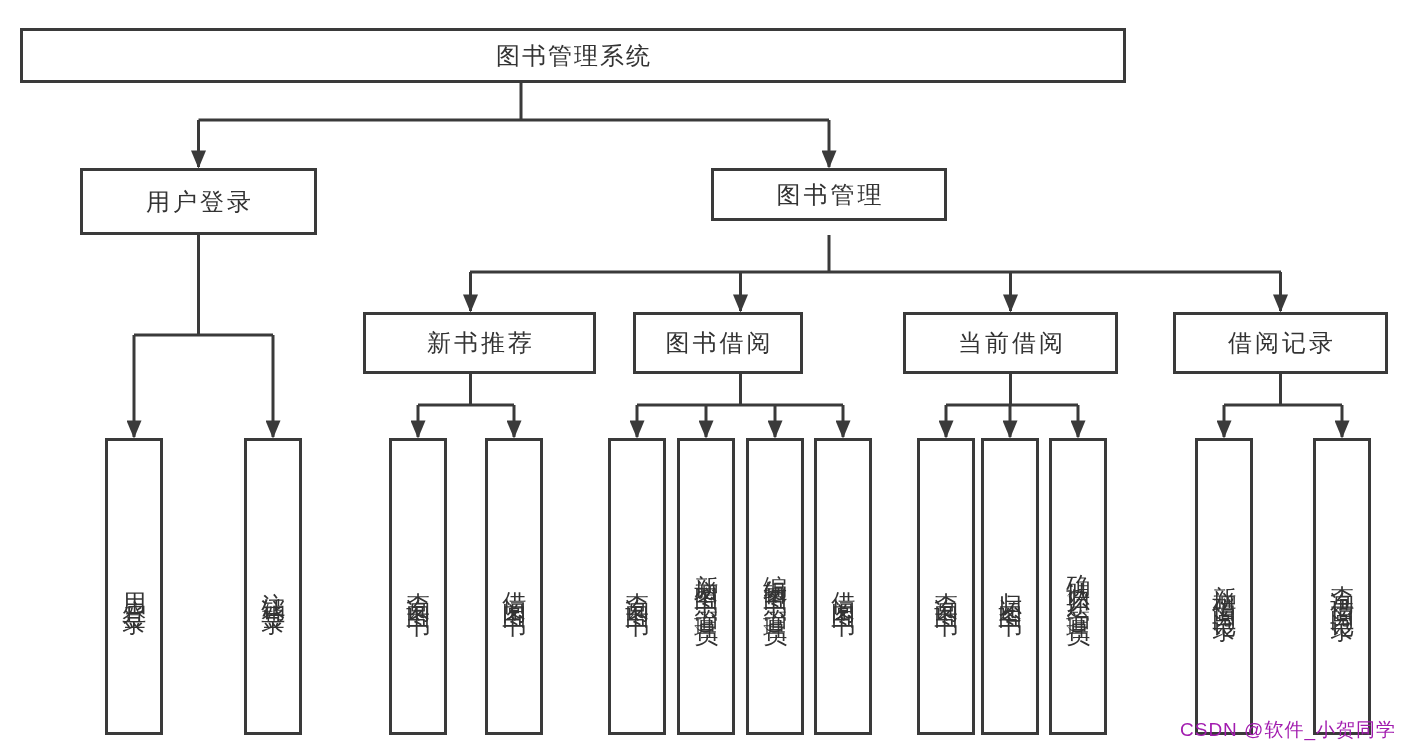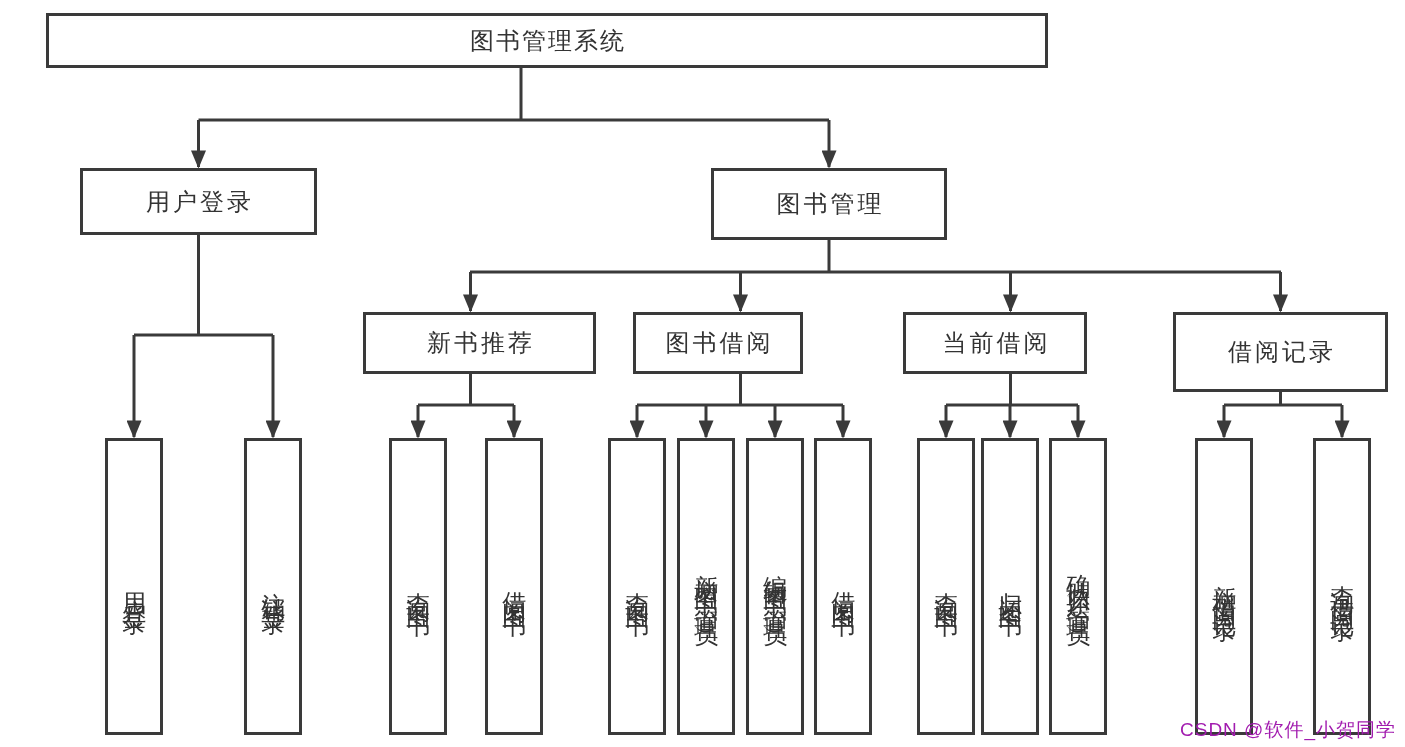--- a/index.html
+++ b/index.html
@@ -86,41 +86,41 @@
       <line x1="775" y1="405" x2="775" y2="437" marker-end="url(#arrow)"></line>
       <line x1="843" y1="405" x2="843" y2="437" marker-end="url(#arrow)"></line>
       <line x1="946" y1="405" x2="946" y2="437" marker-end="url(#arrow)"></line>
       <line x1="1010" y1="405" x2="1010" y2="437" marker-end="url(#arrow)"></line>
       <line x1="1078" y1="405" x2="1078" y2="437" marker-end="url(#arrow)"></line>
       <line x1="1224" y1="405" x2="1224" y2="437" marker-end="url(#arrow)"></line>
       <line x1="1342" y1="405" x2="1342" y2="437" marker-end="url(#arrow)"></line>
     </g>
   </svg>
 
-  <div class="node root-node" style="left:20px; top:13px; width:1002px; height:55px;margin-left:26px;">
+  <div class="node root-node" style="left:20px; top:28px; width:1106px; height:55px;">
     <span>图书管理系统</span>
   </div>
 
   <div class="node" style="left:80px; top:168px; width:237px; height:67px;">
     <span>用户登录</span>
   </div>
-  <div class="node" style="left:711px; top:168px; width:236px; height:72px;">
+  <div class="node" style="left:711px; top:168px; width:236px; height:53px;">
     <span>图书管理</span>
   </div>
 
   <div class="node" style="left:363px; top:312px; width:233px; height:62px;">
     <span>新书推荐</span>
   </div>
   <div class="node" style="left:633px; top:312px; width:170px; height:62px;">
     <span>图书借阅</span>
   </div>
-  <div class="node" style="left:903px; top:312px; width:184px; height:62px;">
+  <div class="node" style="left:903px; top:312px; width:215px; height:62px;">
     <span>当前借阅</span>
   </div>
-  <div class="node" style="left:1173px; top:312px; width:215px; height:80px;">
+  <div class="node" style="left:1173px; top:312px; width:215px; height:62px;">
     <span>借阅记录</span>
   </div>
 
   <div class="node leaf" style="left:105px; top:438px; width:58px; height:297px;">
     <span class="vtext">用户登录</span>
   </div>
   <div class="node leaf" style="left:244px; top:438px; width:58px; height:297px;">
     <span class="vtext">注销登录</span>
   </div>
 

